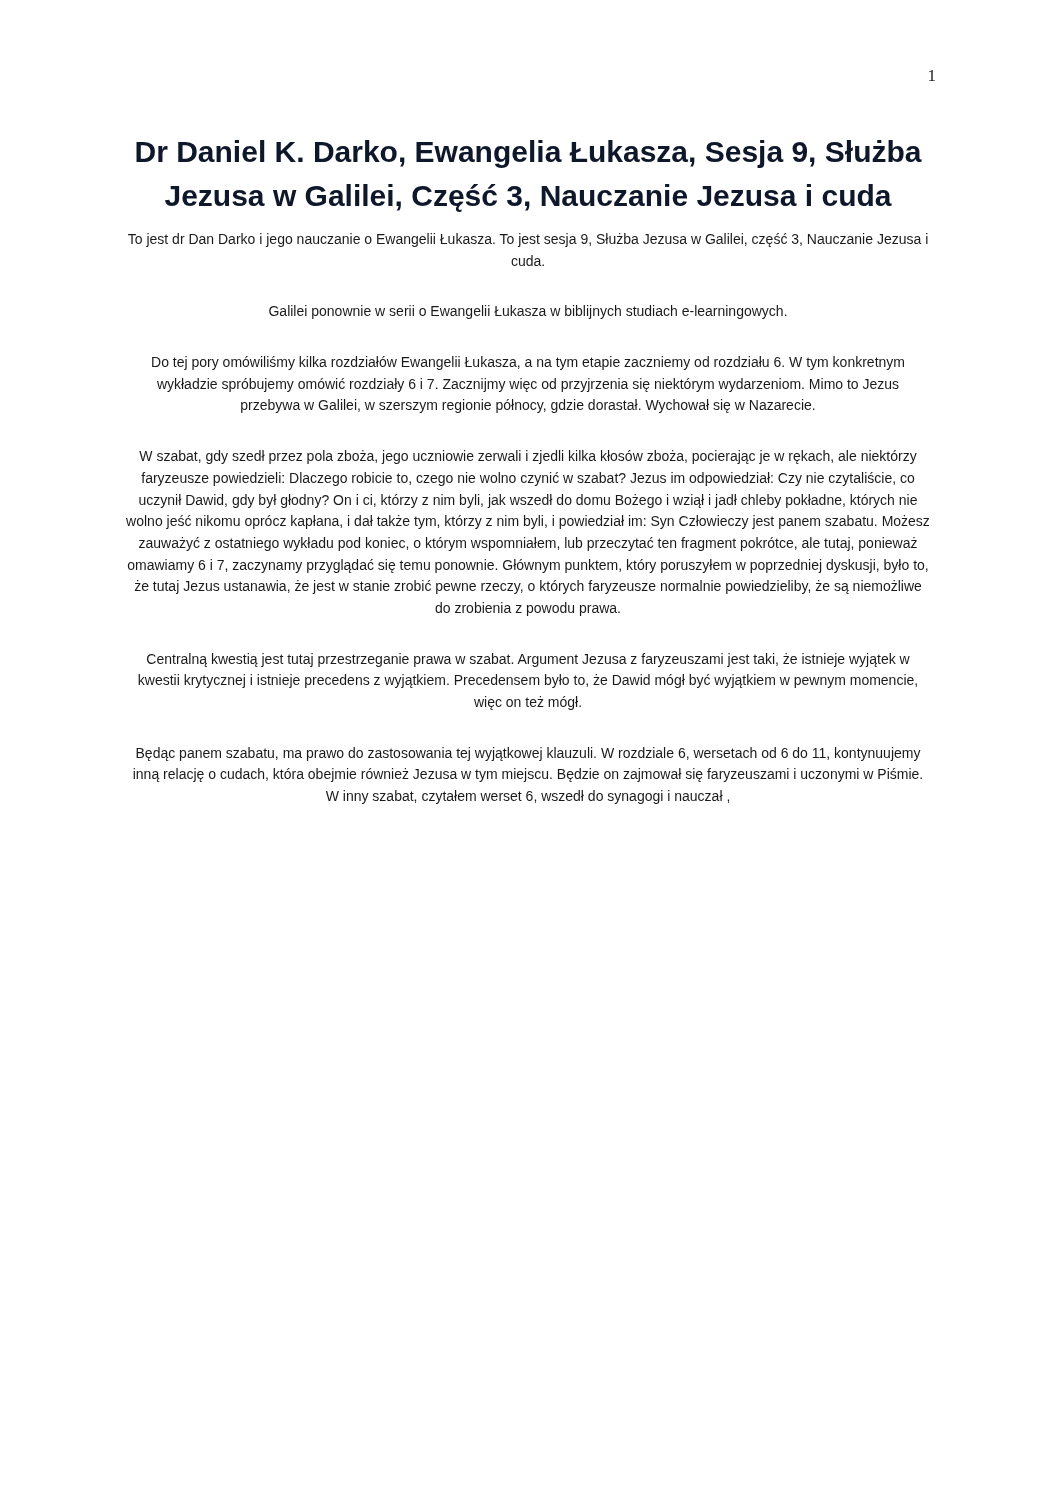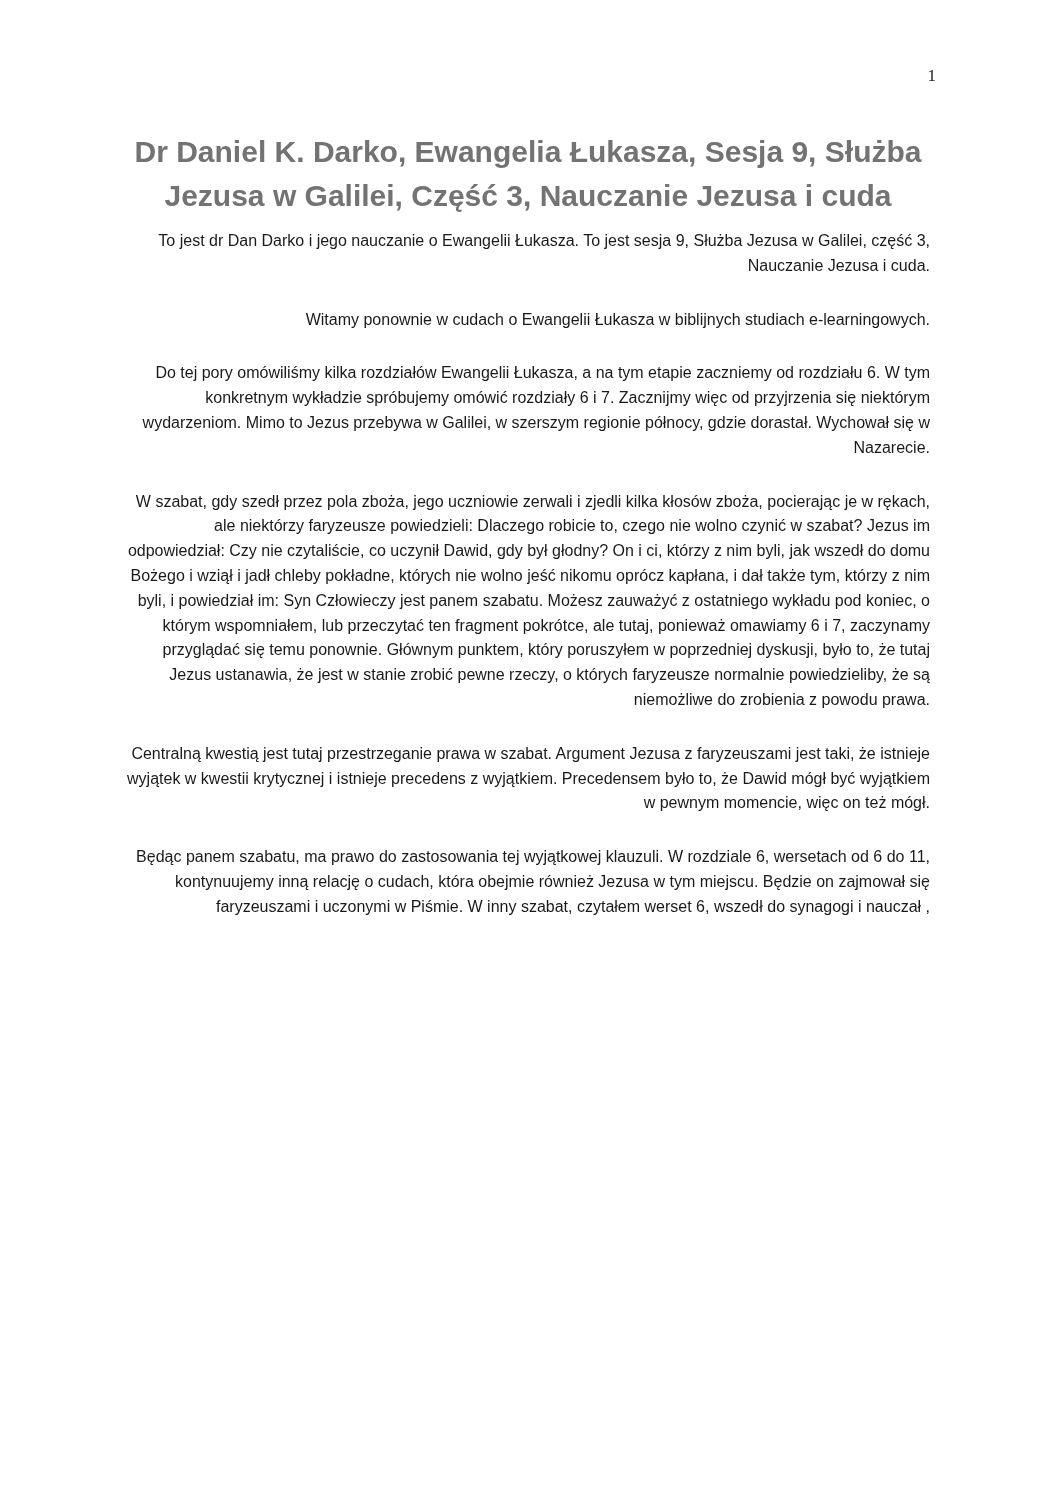--- a/index.html
+++ b/index.html
@@ -31,51 +31,51 @@
     left: 126px;
     right: 128px;
   }
   .doc-title {
     font-family: "Liberation Sans", sans-serif;
     font-weight: 700;
     font-size: 30px;
     line-height: 1.45;
     text-align: center;
     margin: 0 0 2px 0;
-    color: #737373;
+    color: #0f172a;
   }
   .copyright {
     font-family: "Liberation Serif", serif;
     font-size: 21px;
     text-align: center;
     margin: 0 0 30px 0;
     color: #111111;
   }
   .para {
     font-family: "Liberation Sans", sans-serif;
-    font-size: 16px;
+    font-size: 14px;
     line-height: 1.55;
     margin: 12px 0 29px 0;
     color: #1a1a1a;
-    text-align: right;
+    text-align: center;
   }
 </style>
 </head>
 <body>
 
 <div class="page">
 
   <div class="page-number">1</div>
 
   <div class="content">
 
     <h1 class="doc-title">Dr Daniel K. Darko, Ewangelia Łukasza, Sesja 9, Służba Jezusa w Galilei, Część 3, Nauczanie Jezusa i cuda</h1>
 
 
     <p class="para">To jest dr Dan Darko i jego nauczanie o Ewangelii Łukasza. To jest sesja 9, Służba Jezusa w Galilei, część 3, Nauczanie Jezusa i cuda.</p>
-    <p class="para">Witamy ponownie w cudach o Ewangelii Łukasza w biblijnych studiach e-learningowych.</p>
+    <p class="para">Galilei ponownie w serii o Ewangelii Łukasza w biblijnych studiach e-learningowych.</p>
     <p class="para">Do tej pory omówiliśmy kilka rozdziałów Ewangelii Łukasza, a na tym etapie zaczniemy od rozdziału 6. W tym konkretnym wykładzie spróbujemy omówić rozdziały 6 i 7. Zacznijmy więc od przyjrzenia się niektórym wydarzeniom. Mimo to Jezus przebywa w Galilei, w szerszym regionie północy, gdzie dorastał. Wychował się w Nazarecie.</p>
     <p class="para">W szabat, gdy szedł przez pola zboża, jego uczniowie zerwali i zjedli kilka kłosów zboża, pocierając je w rękach, ale niektórzy faryzeusze powiedzieli: Dlaczego robicie to, czego nie wolno czynić w szabat? Jezus im odpowiedział: Czy nie czytaliście, co uczynił Dawid, gdy był głodny? On i ci, którzy z nim byli, jak wszedł do domu Bożego i wziął i jadł chleby pokładne, których nie wolno jeść nikomu oprócz kapłana, i dał także tym, którzy z nim byli, i powiedział im: Syn Człowieczy jest panem szabatu. Możesz zauważyć z ostatniego wykładu pod koniec, o którym wspomniałem, lub przeczytać ten fragment pokrótce, ale tutaj, ponieważ omawiamy 6 i 7, zaczynamy przyglądać się temu ponownie. Głównym punktem, który poruszyłem w poprzedniej dyskusji, było to, że tutaj Jezus ustanawia, że jest w stanie zrobić pewne rzeczy, o których faryzeusze normalnie powiedzieliby, że są niemożliwe do zrobienia z powodu prawa.</p>
     <p class="para">Centralną kwestią jest tutaj przestrzeganie prawa w szabat. Argument Jezusa z faryzeuszami jest taki, że istnieje wyjątek w kwestii krytycznej i istnieje precedens z wyjątkiem. Precedensem było to, że Dawid mógł być wyjątkiem w pewnym momencie, więc on też mógł.</p>
     <p class="para">Będąc panem szabatu, ma prawo do zastosowania tej wyjątkowej klauzuli. W rozdziale 6, wersetach od 6 do 11, kontynuujemy inną relację o cudach, która obejmie również Jezusa w tym miejscu. Będzie on zajmował się faryzeuszami i uczonymi w Piśmie. W inny szabat, czytałem werset 6, wszedł do synagogi i nauczał ,</p>
 
   </div>
 </div>
 
 </body></html>

